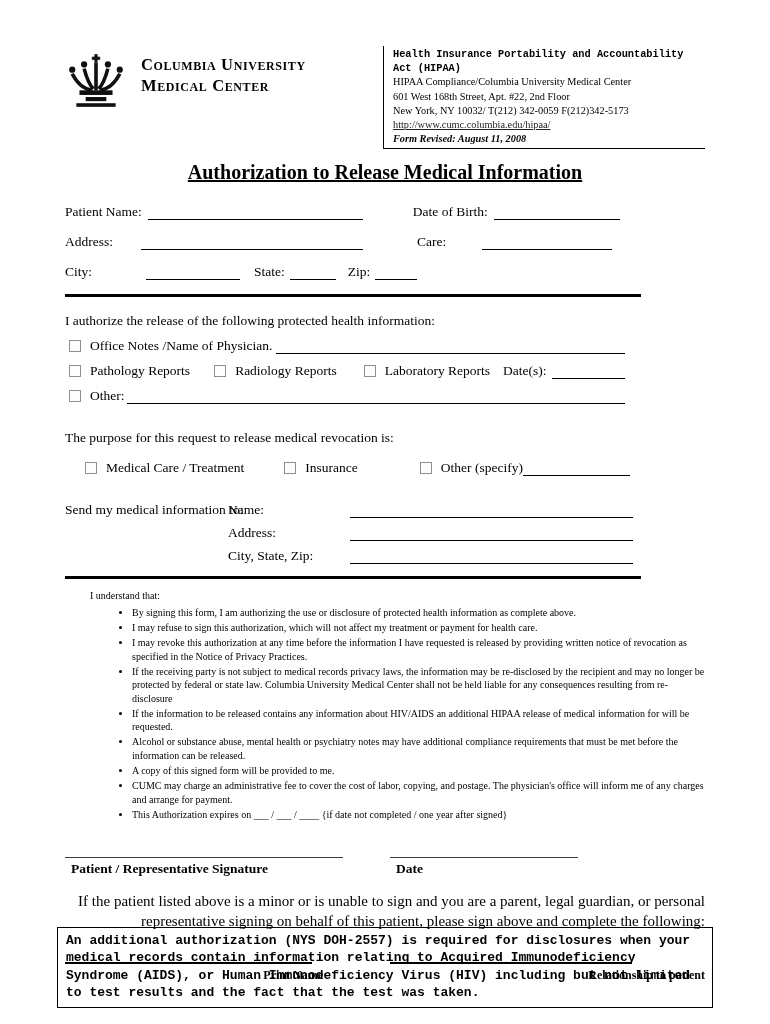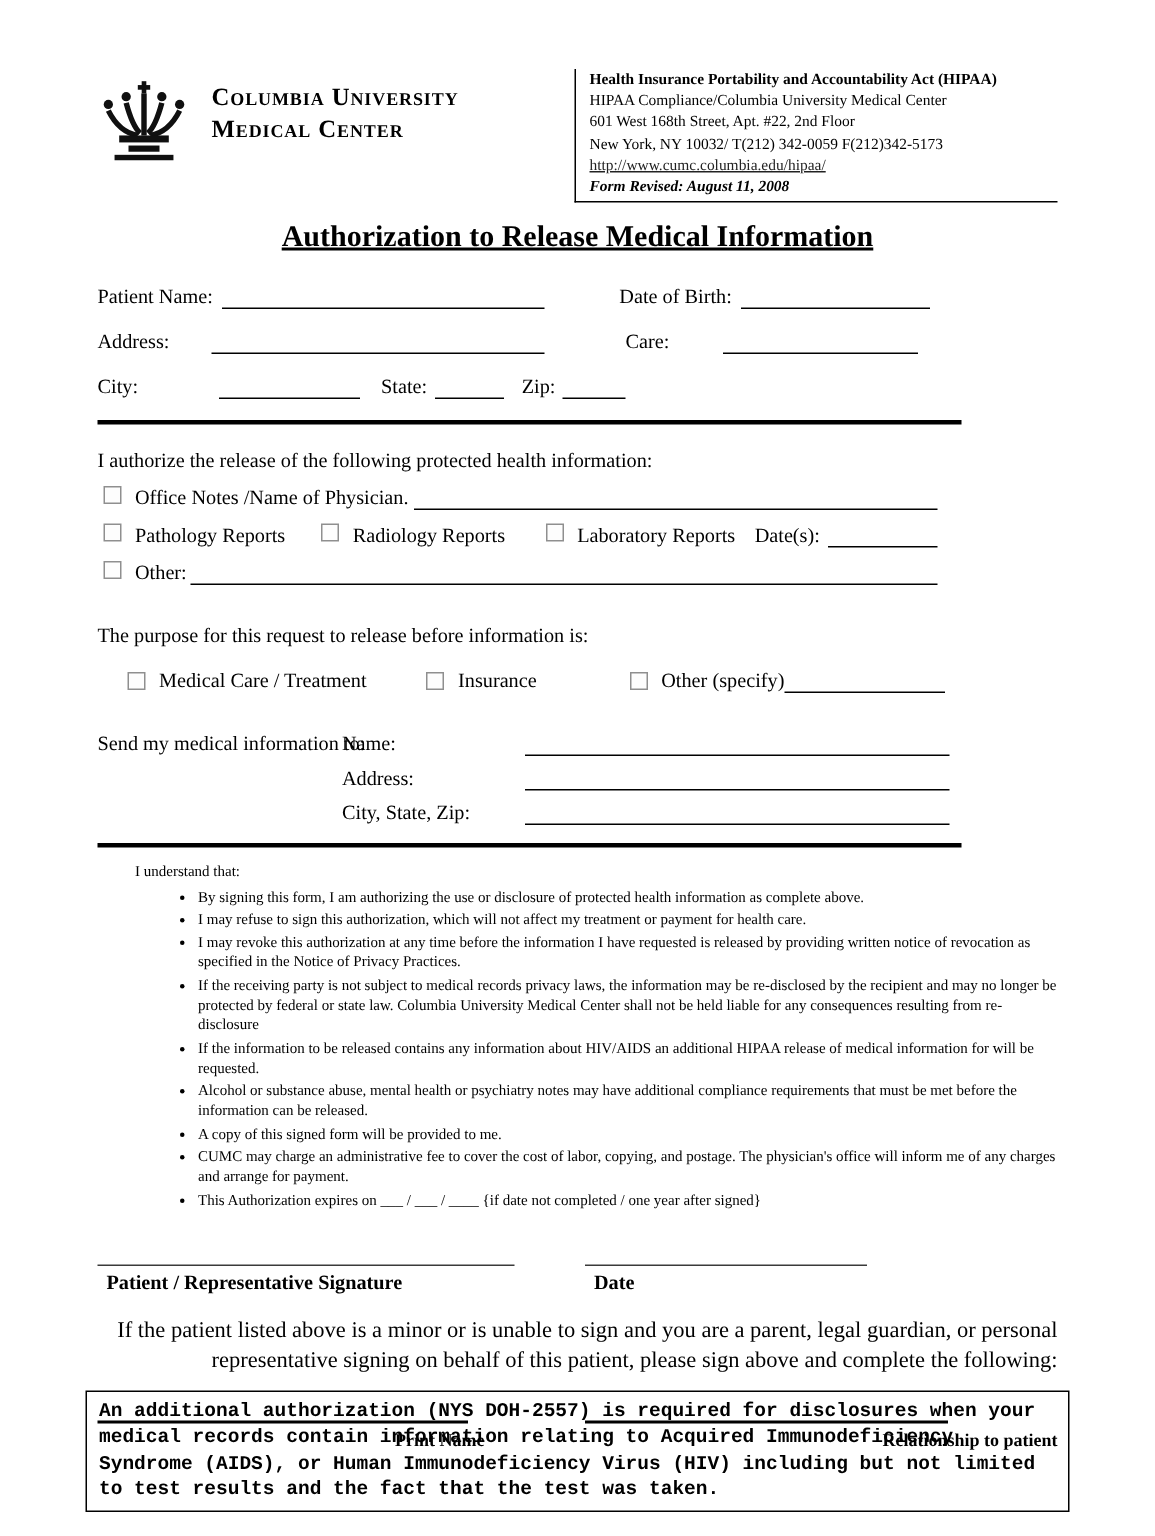--- a/index.html
+++ b/index.html
@@ -17,21 +17,21 @@
 
   
   .header { display:flex; align-items:flex-start; }
   .logo-block { display:flex; gap:14px; width:318px; padding-top:8px; }
   .crown svg { display:block; }
   .wordmark { font-weight:bold; font-size:16.5px; line-height:1.3; letter-spacing:0.6px; font-variant:small-caps; }
   .hipaa-box {
     flex:1; border-left:1px solid #000; border-bottom:1px solid #000;
     padding:1px 2px 2px 9px; font-size:10.3px; line-height:1.38;
   }
-  .hipaa-box .b { font-weight:bold; }
+  .hipaa-box .b { font-weight:bold;font-family:Liberation Mono, monospace; }
   .hipaa-box .bi { font-weight:bold; font-style:italic; }
   .link { color:#222; text-decoration:underline; cursor:pointer; }
 
   .title {
     text-align:center; font-size:20px; font-weight:bold;
     text-decoration:underline; margin:12px 0 20px 0;
   }
 
   
   .field-row { display:flex; align-items:flex-end; margin-bottom:14px; white-space:nowrap; }
@@ -40,21 +40,21 @@
 
   .rule { height:3px; background:#000; width:576px; margin:4px 0 16px 0; }
 
   .para { margin:0 0 9px 0; }
 
   .cb {
     display:inline-block; width:10px; height:10px;
     border:1px solid #8f8f8f; background:#fdfdfd;
     margin-right:9px; flex:0 0 auto; cursor:pointer;
   }
-  .auth-row { display:flex; align-items:flex-start; margin:0 0 9px 4px; padding-right:80px; white-space:nowrap; }
+  .auth-row { display:flex; align-items:flex-end; margin:0 0 9px 4px; padding-right:80px; white-space:nowrap; }
   .auth-row .cb { margin-bottom:2px; }
   .gap40 { margin-left:24px; }
   .purpose-row { display:flex; align-items:flex-end; margin:14px 0 26px 20px; padding-right:75px; white-space:nowrap; }
   .purpose-row .cb { margin-bottom:2px; }
 
   .send-block { margin-top:4px; }
   .send-row { display:flex; align-items:flex-end; margin-bottom:7px; padding-right:72px; white-space:nowrap; }
   .send-lead { width:163px; flex:0 0 auto; }
   .send-sub { width:122px; flex:0 0 auto; }
 
@@ -172,21 +172,21 @@
     <span>Laboratory Reports</span>
     <span style="margin-left:13px;">Date(s):</span>
     <span class="blank" style="width:95px; margin-left:5px;"></span>
   </div>
   <div class="auth-row">
     <span class="cb"></span>
     <span>Other:</span>
     <span class="blank grow" style="margin-left:2px;"></span>
   </div>
 
-  <p class="para" style="margin-top:26px;">The purpose for this request to release before information is:</p>
+  <p class="para" style="margin-top:26px;">The purpose for this request to release medical revocation is:</p>
 
   <div class="purpose-row">
     <span class="cb"></span>
     <span>Medical Care / Treatment</span>
     <span class="cb" style="margin-left:40px;"></span>
     <span>Insurance</span>
     <span class="cb" style="margin-left:62px;"></span>
     <span>Other (specify)</span>
     <span class="blank grow"></span>
   </div>

